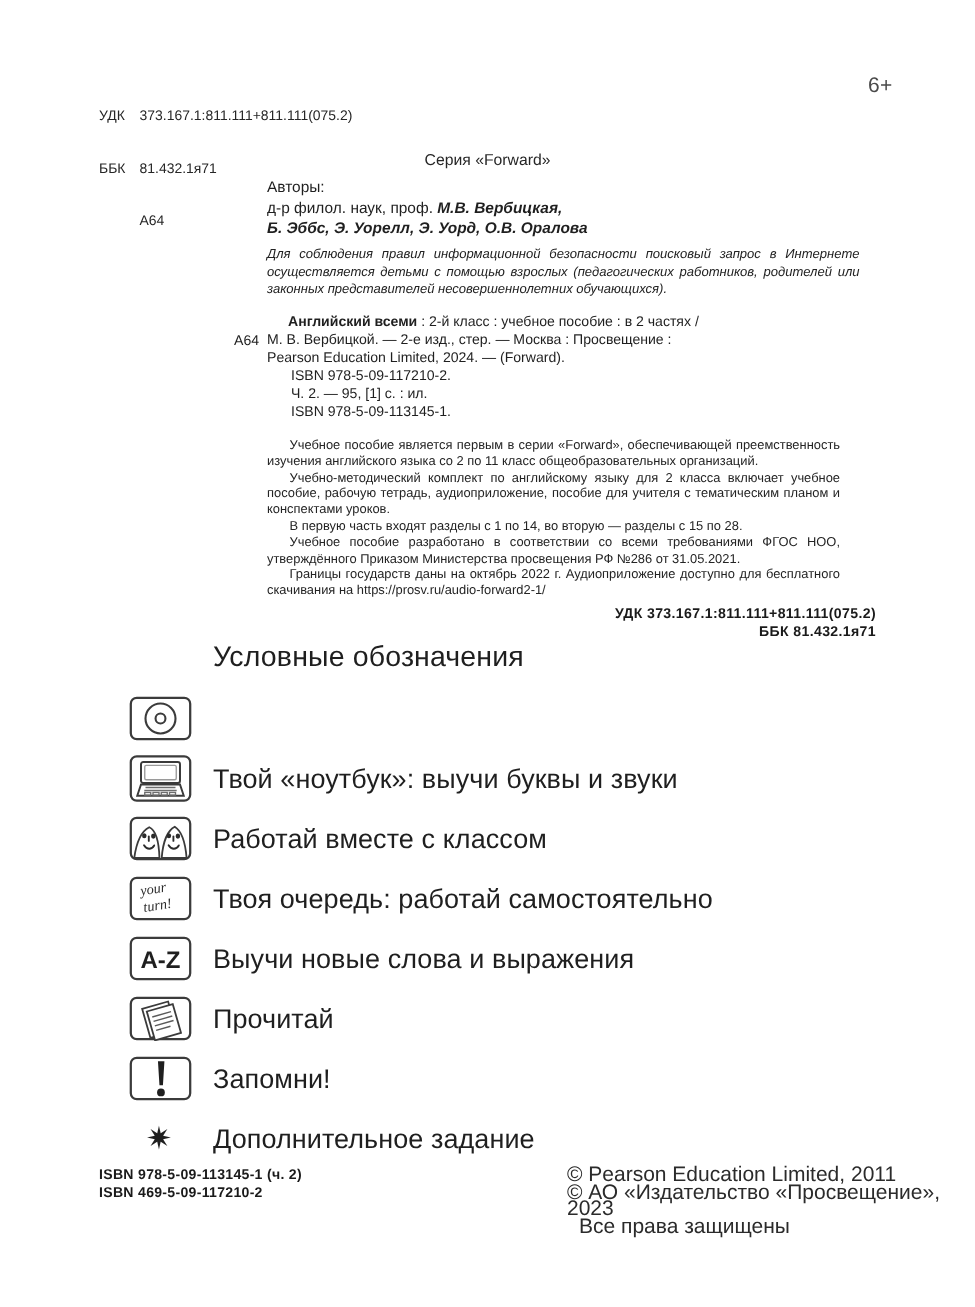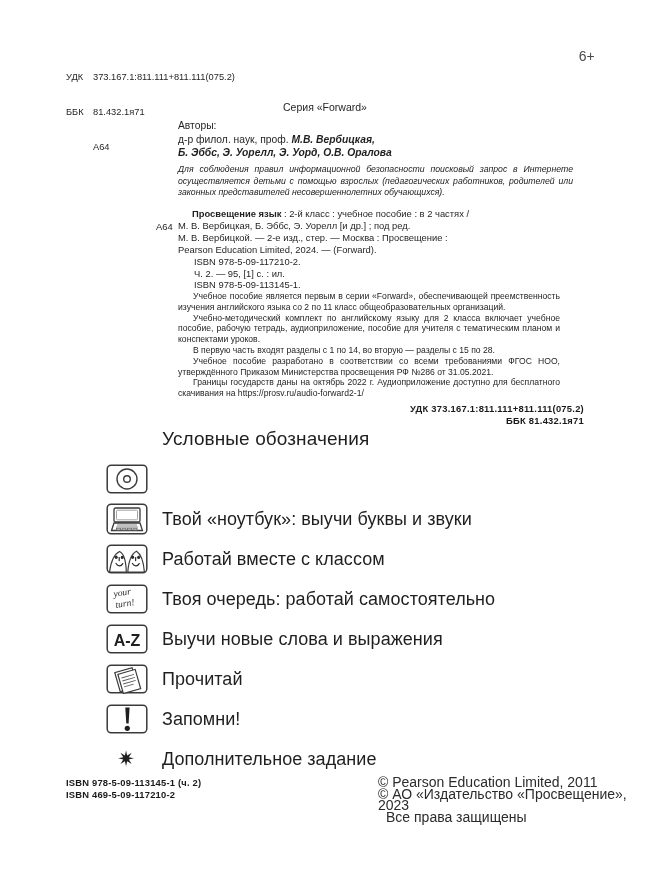--- a/index.html
+++ b/index.html
@@ -121,21 +121,20 @@
     color: #1a1a1a;
     letter-spacing: .25px;
   }
 
   
   .legend {
     position: absolute;
     left: 86px;
     top: 428px;
     width: 500px;
-    margin-left: 20px;
   }
   .legend-heading {
     font-size: 19px;
     color: #1f1f1f;
     margin-left: 56px;
     margin-bottom: 9px;
     letter-spacing: .1px;
   }
   .legend-row {
     display: flex;
@@ -205,22 +204,21 @@
   <div class="authors">
     <div>Авторы:</div>
     <div><span>д-р филол. наук, проф. </span><span class="nm">М.В. Вербицкая,</span></div>
     <div class="nm">Б. Эббс, Э. Уорелл, Э. Уорд, О.В. Оралова</div>
   </div>
 
   <div class="safety">Для соблюдения правил информационной безопасности поисковый запрос в Интернете осуществляется детьми с помощью взрослых (педагогических работников, родителей или законных представителей несовершеннолетних обучающихся).</div>
 
   <div class="biblio">
     <span class="a64-margin">А64</span>
-    <p class="l1 just"><b>Просвещение язык</b><span> : 2-й класс : учебное пособие : в 2 частях /</span></p>
-    <p class="just">М. В. Вербицкая, Б. Эббс, Э. Уорелл [и др.] ; под ред.</p>
+    <p class="l1 just"><b>Английский всеми</b><span> : 2-й класс : учебное пособие : в 2 частях /</span></p>
     <p class="just">М. В. Вербицкой. — 2-е изд., стер. — Москва : Просвещение :</p>
     <p>Pearson Education Limited, 2024. — (Forward).</p>
     <p class="isbn-line">ISBN 978-5-09-117210-2.</p>
     <p class="isbn-line">Ч. 2. — 95, [1] с. : ил.</p>
     <p class="isbn-line">ISBN 978-5-09-113145-1.</p>
   </div>
 
   <div class="annot">
     <p>Учебное пособие является первым в серии «Forward», обеспечивающей преемственность изучения английского языка со 2 по 11 класс общеобразовательных организаций.</p>
     <p>Учебно-методический комплект по английскому языку для 2 класса включает учебное пособие, рабочую тетрадь, аудиоприложение, пособие для учителя с тематическим планом и конспектами уроков.</p>

